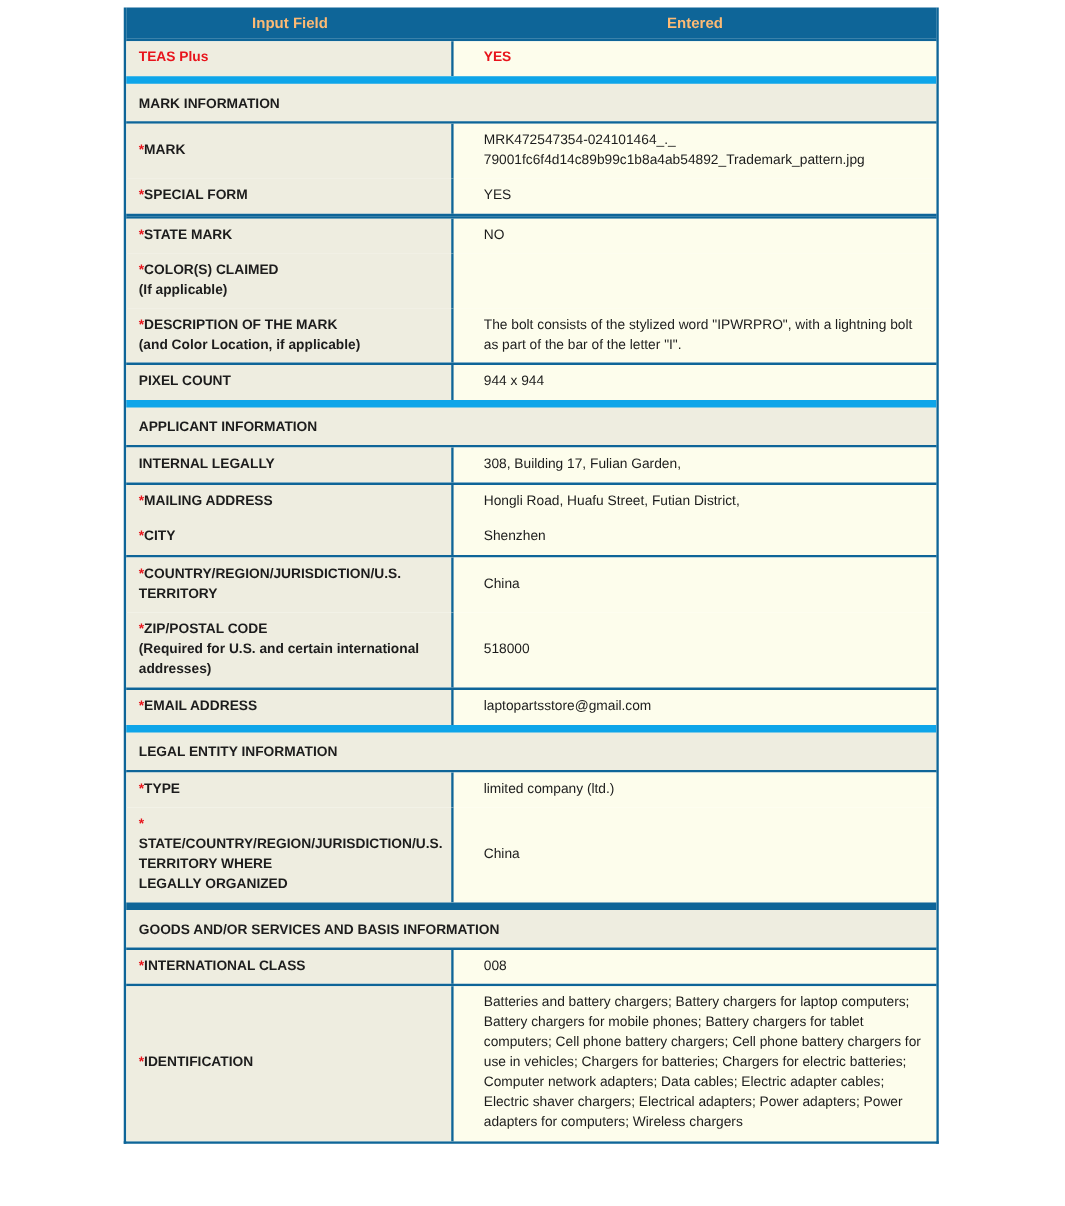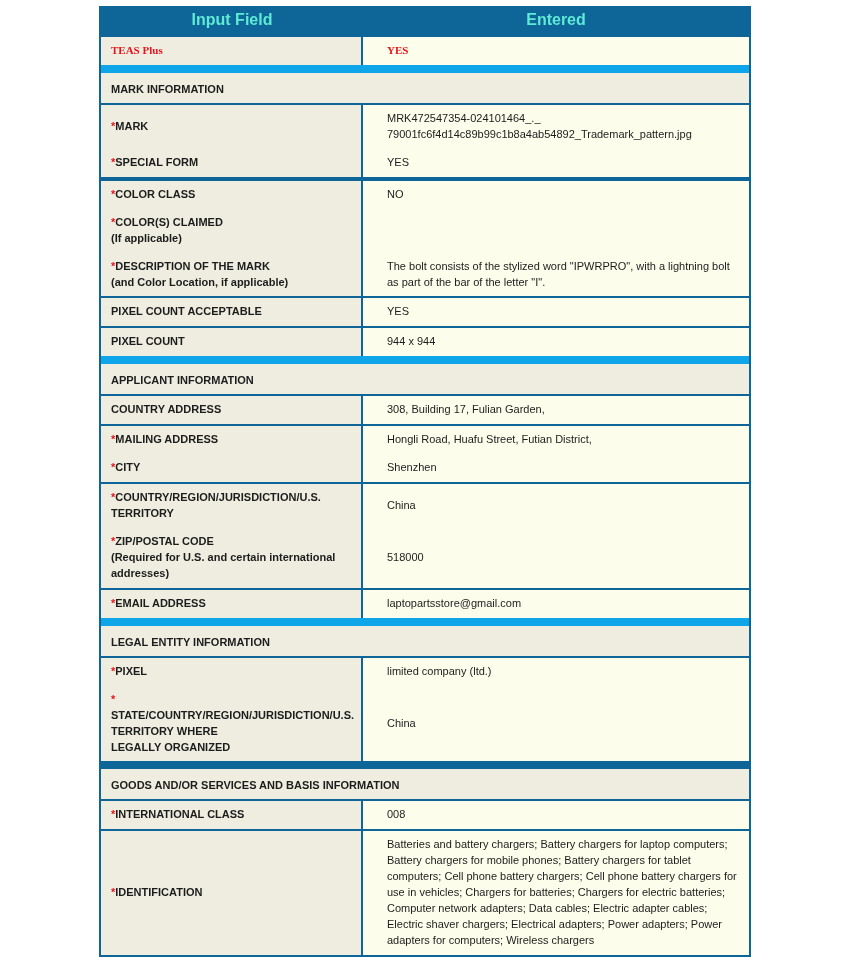--- a/index.html
+++ b/index.html
@@ -20,23 +20,23 @@
   .doc-table {
     width: 652px;
     margin: 6px 0 0 99px;
     border: 2px solid var(--blue);
     border-top: none;
     background: #fff;
   }
 
   .header-row { display: flex; background: var(--blue); }
   .header-cell {
-    color: #5eead4;
+    color: #fdba74;
     font-weight: bold;
-    font-size: 16px;
+    font-size: 12px;
     text-align: center;
     padding: 5px 4px 6px 4px;
   }
   .header-cell.col-label { width: 262px; }
   .header-cell.col-value { flex: 1; }
 
   .group {
     display: table;
     width: 100%;
     table-layout: fixed;
@@ -59,25 +59,25 @@
   }
   .value-cell {
     background: var(--cream);
     overflow-wrap: break-word;
     word-wrap: break-word;
     padding-left: 24px;
   }
   .label-text { white-space: pre-line; }
   .req { color: var(--red); font-weight: bold; }
   .pair.highlight .label-text,
-  .pair.highlight .value-text { color: var(--red); font-weight: bold; font-family: Liberation Serif, serif; }
+  .pair.highlight .value-text { color: var(--red); font-weight: bold; }
 
   .section-row {
     background: var(--beige);
-    border-top: 8px solid #0ea5e9;
+    border-top: 6px solid #0ea5e9;
     padding: 6px 10px;
   }
   .section-row.top-blue { border-top-color: var(--blue); }
   .section-label {
     font-weight: bold;
     font-size: 11px;
     color: var(--ink);
   }
 </style>
 </head>
@@ -103,50 +103,44 @@
         </div>
         <div class="pair">
           <div class="cell label-cell"><span class="req">*</span><span class="label-text">SPECIAL FORM</span></div>
           <div class="cell value-cell"><span class="value-text">YES</span></div>
         </div>
       </div>
       <div class="group">
       </div>
       <div class="group">
         <div class="pair">
-          <div class="cell label-cell"><span class="req">*</span><span class="label-text">COLOR CLASS</span></div>
+          <div class="cell label-cell"><span class="req">*</span><span class="label-text">STATE MARK</span></div>
           <div class="cell value-cell"><span class="value-text">NO</span></div>
         </div>
         <div class="pair">
           <div class="cell label-cell"><span class="req">*</span><span class="label-text">COLOR(S) CLAIMED
 (If applicable)</span></div>
           <div class="cell value-cell"><span class="value-text"></span></div>
         </div>
         <div class="pair">
           <div class="cell label-cell"><span class="req">*</span><span class="label-text">DESCRIPTION OF THE MARK
 (and Color Location, if applicable)</span></div>
           <div class="cell value-cell"><span class="value-text">The bolt consists of the stylized word "IPWRPRO", with a lightning bolt as part of the bar of the letter "I".</span></div>
         </div>
       </div>
       <div class="group">
         <div class="pair">
-          <div class="cell label-cell"><span class="label-text">PIXEL COUNT ACCEPTABLE</span></div>
-          <div class="cell value-cell"><span class="value-text">YES</span></div>
-        </div>
-      </div>
-      <div class="group">
-        <div class="pair">
           <div class="cell label-cell"><span class="label-text">PIXEL COUNT</span></div>
           <div class="cell value-cell"><span class="value-text">944 x 944</span></div>
         </div>
       </div>
       <div class="section-row"><span class="section-label">APPLICANT INFORMATION</span></div>
       <div class="group">
         <div class="pair">
-          <div class="cell label-cell"><span class="label-text">COUNTRY ADDRESS</span></div>
+          <div class="cell label-cell"><span class="label-text">INTERNAL LEGALLY</span></div>
           <div class="cell value-cell"><span class="value-text">308, Building 17, Fulian Garden,</span></div>
         </div>
       </div>
       <div class="group">
         <div class="pair">
           <div class="cell label-cell"><span class="req">*</span><span class="label-text">MAILING ADDRESS</span></div>
           <div class="cell value-cell"><span class="value-text">Hongli Road, Huafu Street, Futian District,</span></div>
         </div>
         <div class="pair">
           <div class="cell label-cell"><span class="req">*</span><span class="label-text">CITY</span></div>
@@ -166,21 +160,21 @@
       </div>
       <div class="group">
         <div class="pair">
           <div class="cell label-cell"><span class="req">*</span><span class="label-text">EMAIL ADDRESS</span></div>
           <div class="cell value-cell"><span class="value-text">laptopartsstore@gmail.com</span></div>
         </div>
       </div>
       <div class="section-row"><span class="section-label">LEGAL ENTITY INFORMATION</span></div>
       <div class="group">
         <div class="pair">
-          <div class="cell label-cell"><span class="req">*</span><span class="label-text">PIXEL</span></div>
+          <div class="cell label-cell"><span class="req">*</span><span class="label-text">TYPE</span></div>
           <div class="cell value-cell"><span class="value-text">limited company (ltd.)</span></div>
         </div>
         <div class="pair">
           <div class="cell label-cell"><span class="req">*</span><span class="label-text"> STATE/COUNTRY/REGION/JURISDICTION/U.S. TERRITORY WHERE
 LEGALLY ORGANIZED</span></div>
           <div class="cell value-cell"><span class="value-text">China</span></div>
         </div>
       </div>
       <div class="section-row top-blue"><span class="section-label">GOODS AND/OR SERVICES AND BASIS INFORMATION</span></div>
       <div class="group">

